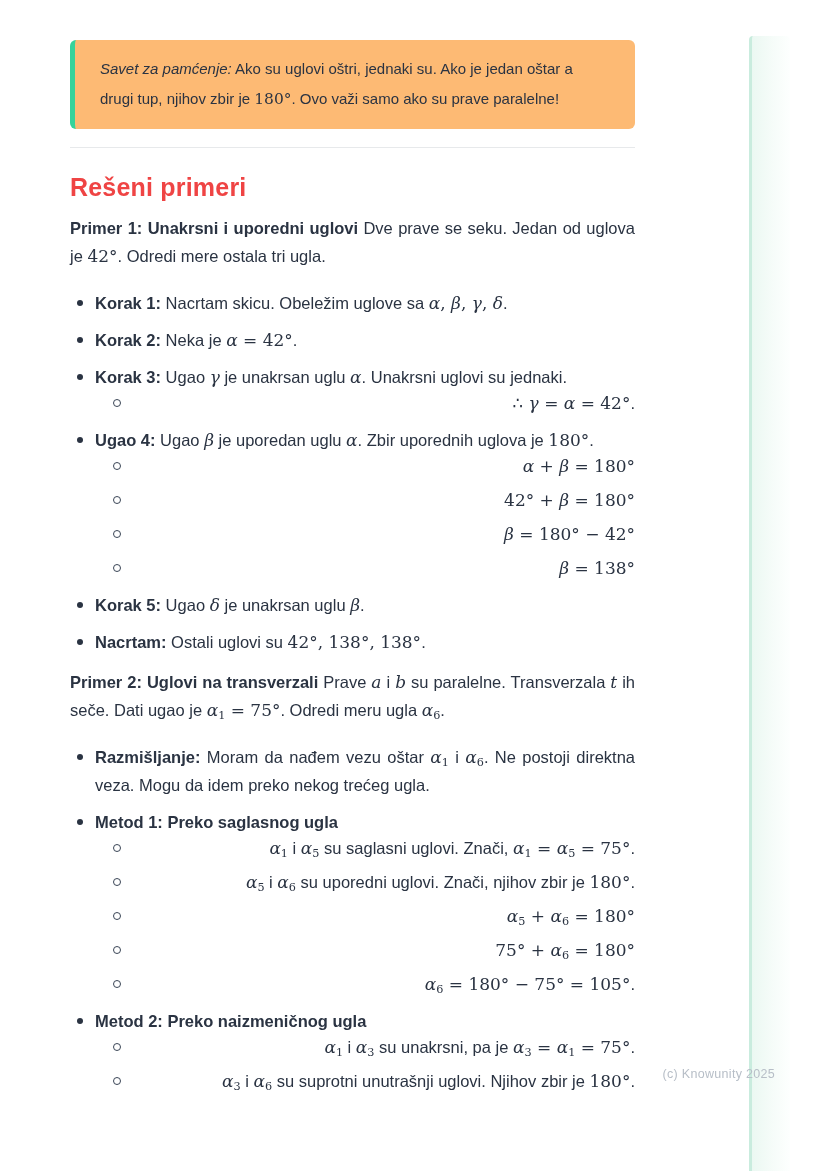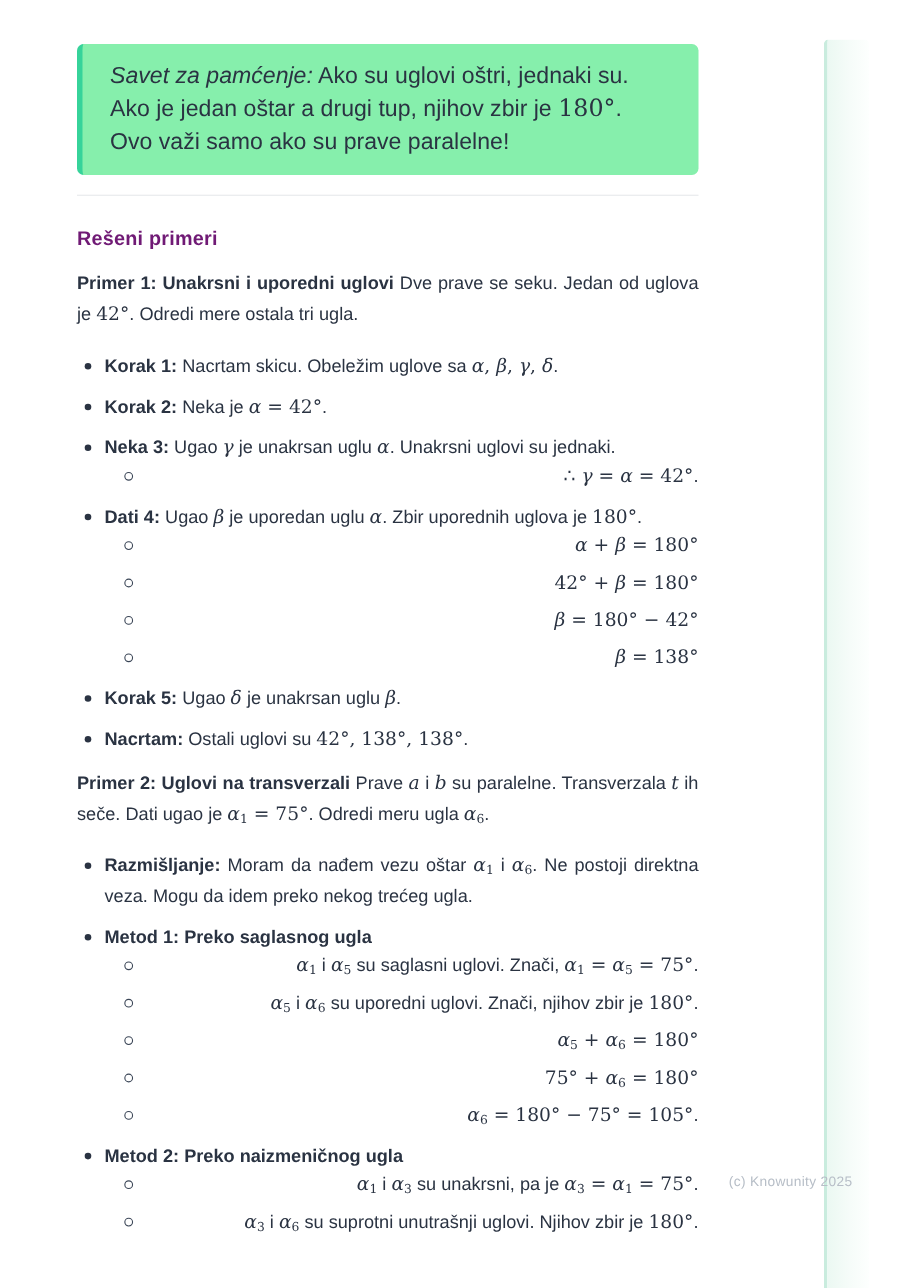--- a/index.html
+++ b/index.html
@@ -17,35 +17,35 @@
     position:absolute; left:749px; top:36px; width:41px; height:1135px;
     background:linear-gradient(90deg, #ebf8f2 0%, #f6fcf9 55%, #fdfffe 100%);
     border-left:3px solid #c9ecde;
     border-radius:4px 4px 0 0;
   }
 
   .content { position:absolute; left:70px; top:40px; width:565px; }
 
   
   .callout {
-    background:#86efac;
+    background:#fdba74;
     border-left:5px solid #36d39a;
     border-radius:6px;
     padding:14px 34px 15px 25px;
-    font-size:21px; line-height:30px;
+    font-size:15px; line-height:30px;
   }
   .italic { font-style:italic; }
   .bold { font-weight:700; }
 
   .divider { border:none; border-top:1.5px solid #e7e9eb; margin:18px 0 0 0; }
 
   .section-title {
     margin-top:24px;
-    font-size:18px; font-weight:700; line-height:30px;
-    color:#701a75; letter-spacing:0.2px;
+    font-size:25px; font-weight:700; line-height:30px;
+    color:#ef4444; letter-spacing:0.2px;
   }
 
   .blocks p {
     margin-top:12px;
     font-size:16.5px; line-height:28px;
     text-align:justify;
   }
 
   ul.blist { list-style:none; margin-top:19px; }
   ul.blist > li {
@@ -98,24 +98,24 @@
 
     <hr class="divider">
 
     <h2 class="section-title">Rešeni primeri</h2>
 
     <div class="blocks">
         <p><span class="bold">Primer 1: Unakrsni i uporedni uglovi</span><span class="normal"> Dve prave se seku. Jedan od uglova je </span><span class="m">42°</span><span class="normal">. Odredi mere ostala tri ugla.</span></p>
         <ul class="blist">
           <li><span class="bold">Korak 1:</span><span class="normal"> Nacrtam skicu. Obeležim uglove sa </span><span class="m"><i>α</i>, <i>β</i>, <i>γ</i>, <i>δ</i></span><span class="normal">.</span></li>
           <li><span class="bold">Korak 2:</span><span class="normal"> Neka je </span><span class="m"><i>α</i> = 42°</span><span class="normal">.</span></li>
-          <li><span class="bold">Neka 3:</span><span class="normal"> Ugao </span><span class="m"><i>γ</i></span><span class="normal"> je unakrsan uglu </span><span class="m"><i>α</i></span><span class="normal">. Unakrsni uglovi su jednaki.</span><ul class="subs">
+          <li><span class="bold">Korak 3:</span><span class="normal"> Ugao </span><span class="m"><i>γ</i></span><span class="normal"> je unakrsan uglu </span><span class="m"><i>α</i></span><span class="normal">. Unakrsni uglovi su jednaki.</span><ul class="subs">
               <li><span class="m">∴ <i>γ</i> = <i>α</i> = 42°</span><span class="normal">.</span></li>
             </ul></li>
-          <li><span class="bold">Dati 4:</span><span class="normal"> Ugao </span><span class="m"><i>β</i></span><span class="normal"> je uporedan uglu </span><span class="m"><i>α</i></span><span class="normal">. Zbir uporednih uglova je </span><span class="m">180°</span><span class="normal">.</span><ul class="subs">
+          <li><span class="bold">Ugao 4:</span><span class="normal"> Ugao </span><span class="m"><i>β</i></span><span class="normal"> je uporedan uglu </span><span class="m"><i>α</i></span><span class="normal">. Zbir uporednih uglova je </span><span class="m">180°</span><span class="normal">.</span><ul class="subs">
               <li><span class="m"><i>α</i> + <i>β</i> = 180°</span></li>
               <li><span class="m">42° + <i>β</i> = 180°</span></li>
               <li><span class="m"><i>β</i> = 180° − 42°</span></li>
               <li><span class="m"><i>β</i> = 138°</span></li>
             </ul></li>
           <li><span class="bold">Korak 5:</span><span class="normal"> Ugao </span><span class="m"><i>δ</i></span><span class="normal"> je unakrsan uglu </span><span class="m"><i>β</i></span><span class="normal">.</span></li>
           <li><span class="bold">Nacrtam:</span><span class="normal"> Ostali uglovi su </span><span class="m">42°, 138°, 138°</span><span class="normal">.</span></li>
         </ul>
         <p><span class="bold">Primer 2: Uglovi na transverzali</span><span class="normal"> Prave </span><span class="m"><i>a</i></span><span class="normal"> i </span><span class="m"><i>b</i></span><span class="normal"> su paralelne. Transverzala </span><span class="m"><i>t</i></span><span class="normal"> ih seče. Dati ugao je </span><span class="m"><i>α</i></span><sub class="msub">1</sub><span class="m"> = 75°</span><span class="normal">. Odredi meru ugla </span><span class="m"><i>α</i></span><sub class="msub">6</sub><span class="normal">.</span></p>
         <ul class="blist">

